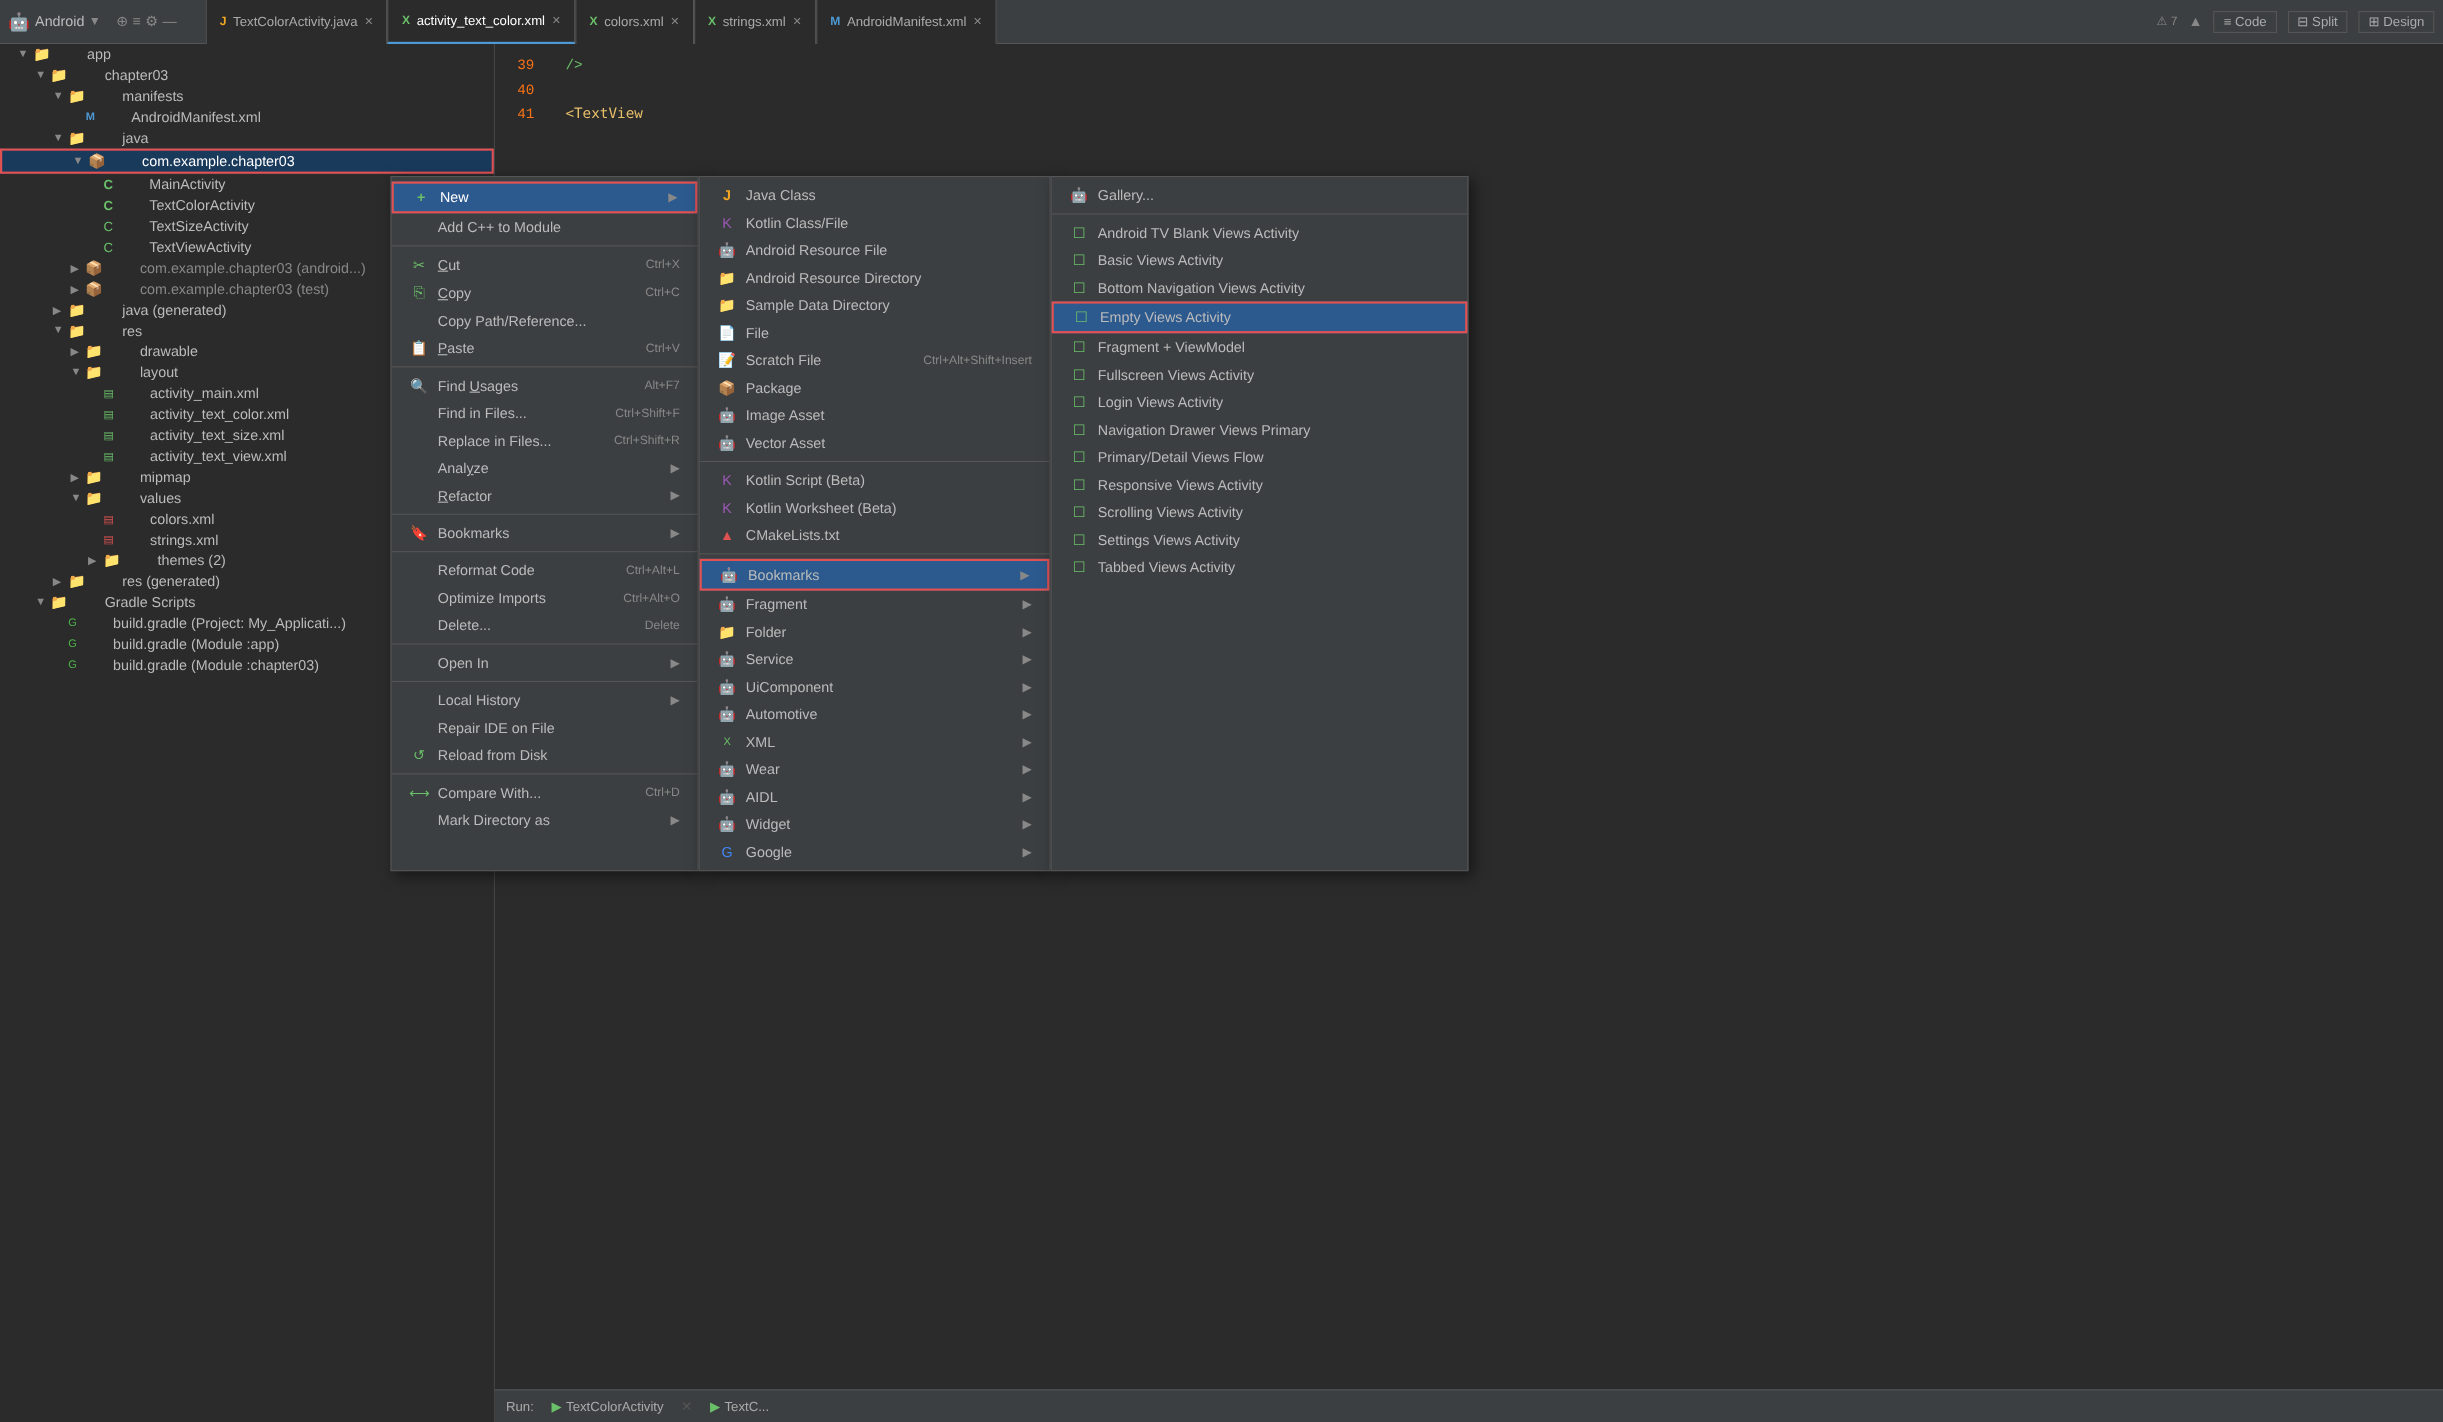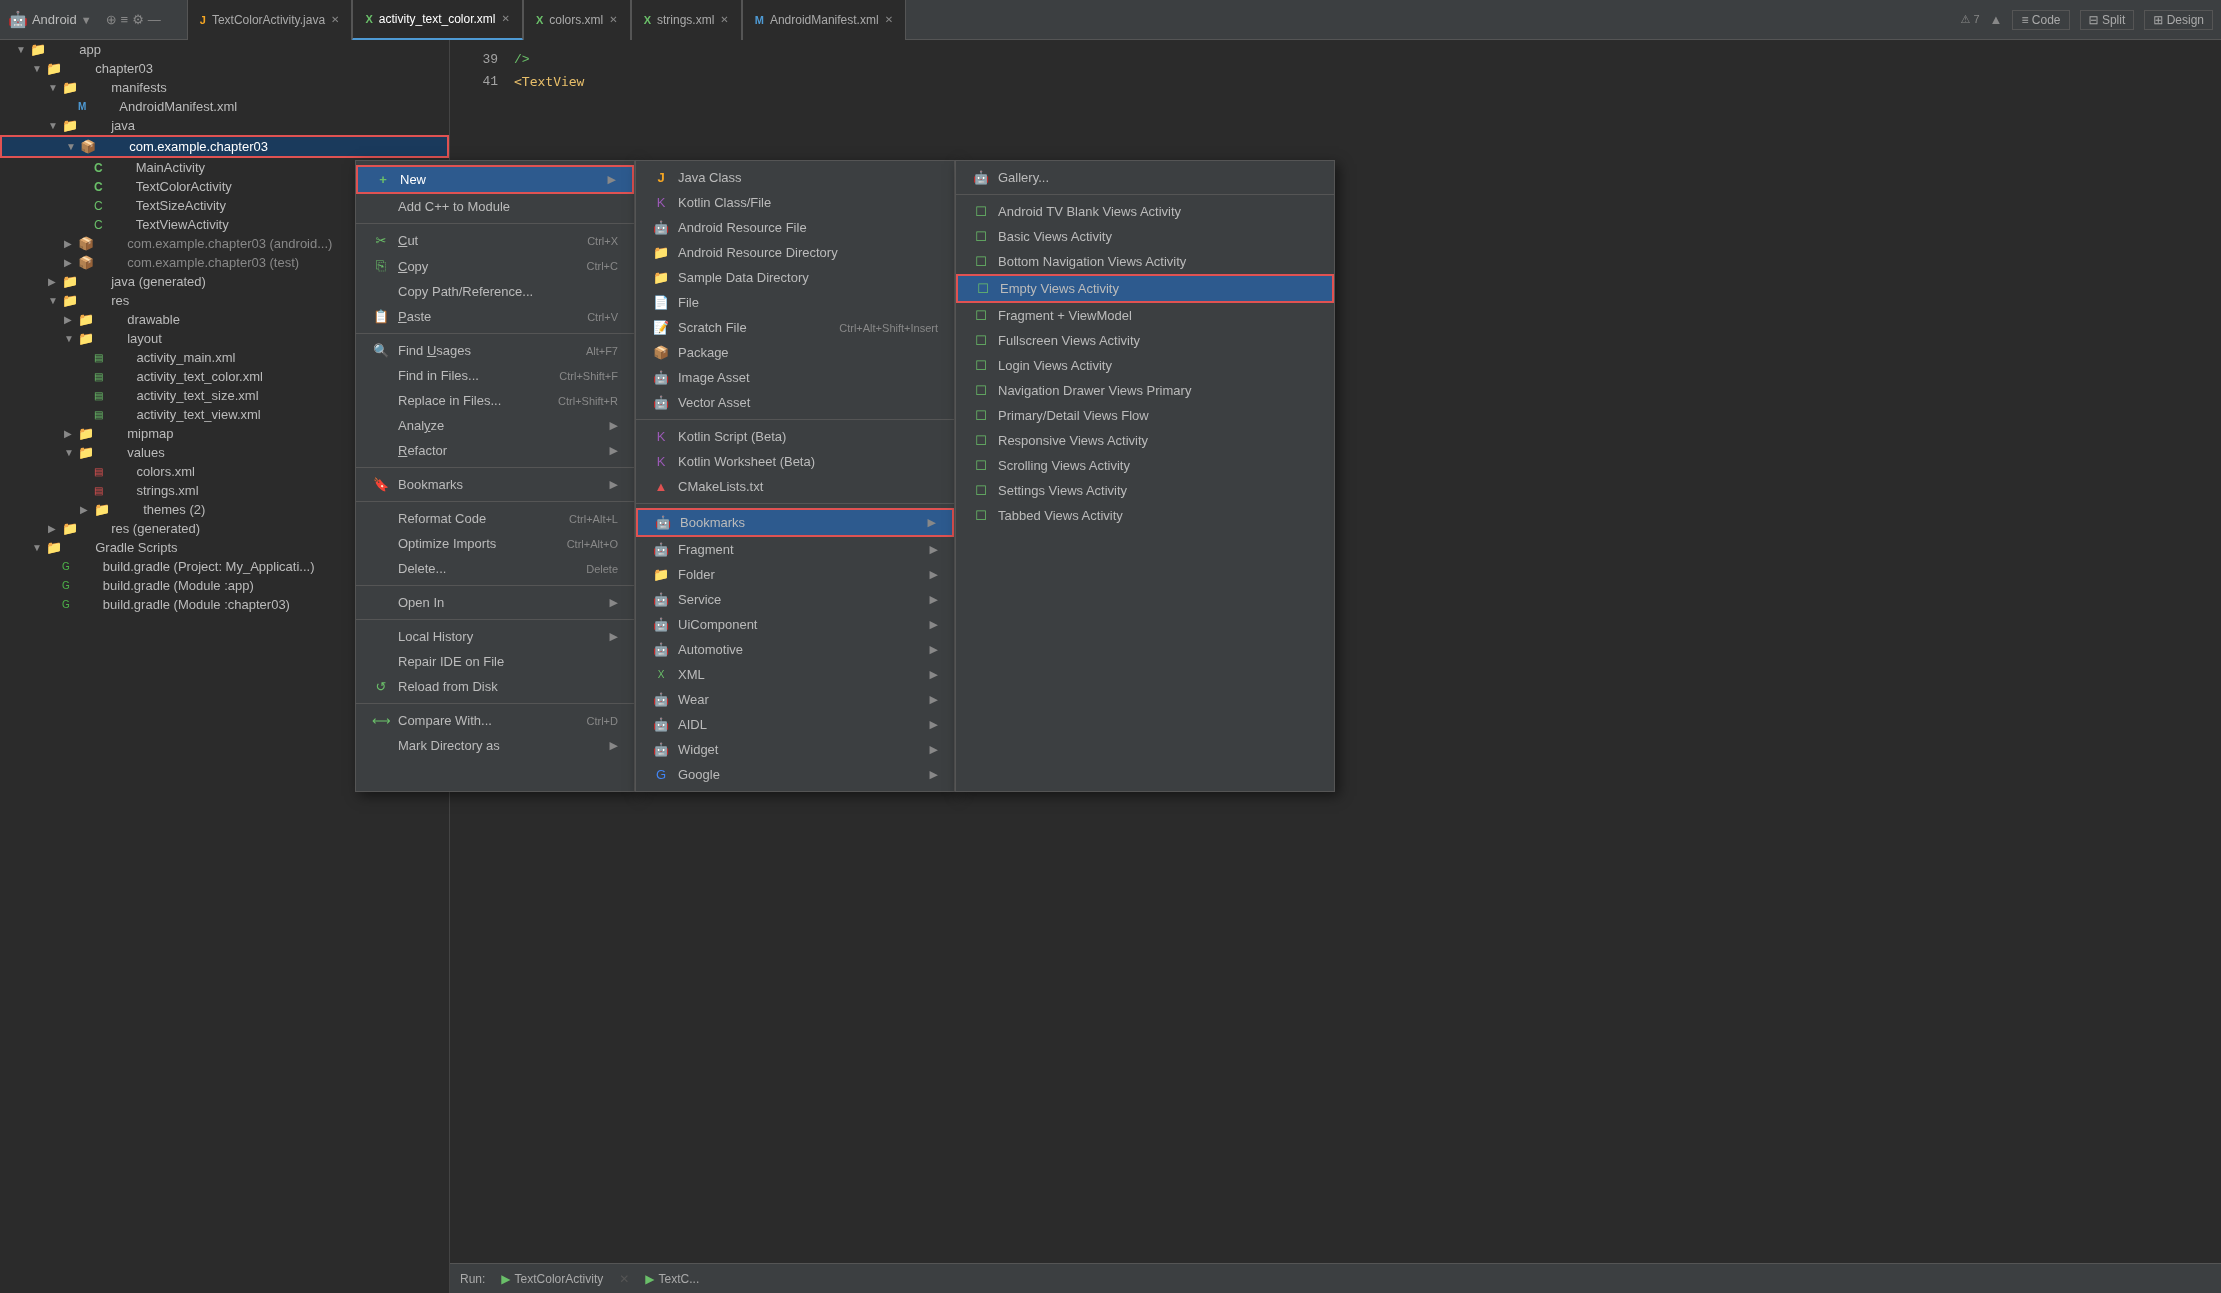--- a/index.html
+++ b/index.html
@@ -125,23 +125,23 @@
     }
     .editor-line {
       display: flex;
       align-items: center;
       height: 22px;
       padding: 0 8px;
       font-family: 'Courier New', monospace;
       font-size: 13px;
     }
     .line-num {
-      color: #a3a3a3;
+      color: #f97316;
       width: 40px;
-      text-align: right;
+      text-align: center;
       margin-right: 16px;
       flex-shrink: 0;
     }
     .code-text { color: #6abf69; }
 
     
     .context-overlay {
       position: absolute;
       top: 160px;
       left: 355px;
@@ -541,20 +541,24 @@
       <span class="tree-label">build.gradle (Module :chapter03)</span>
     </div>
   </div>
 
   <div class="editor-area">
     <div class="editor-line">
       <span class="line-num">39</span>
       <span class="code-text">/&gt;</span>
     </div>
     <div class="editor-line">
+      <span class="line-num">40</span>
+      <span></span>
+    </div>
+    <div class="editor-line">
       <span class="line-num">41</span>
       <span style="color:#e8bf6a;font-family:monospace;">&lt;TextView</span>
     </div>
 
     <div class="status-bar">
       <span style="color:#aaa;text-align:right;">Run:</span>
       <div class="status-item">
         <span style="color:#6abf69;">▶</span>
         <span>TextColorActivity</span>
       </div>

